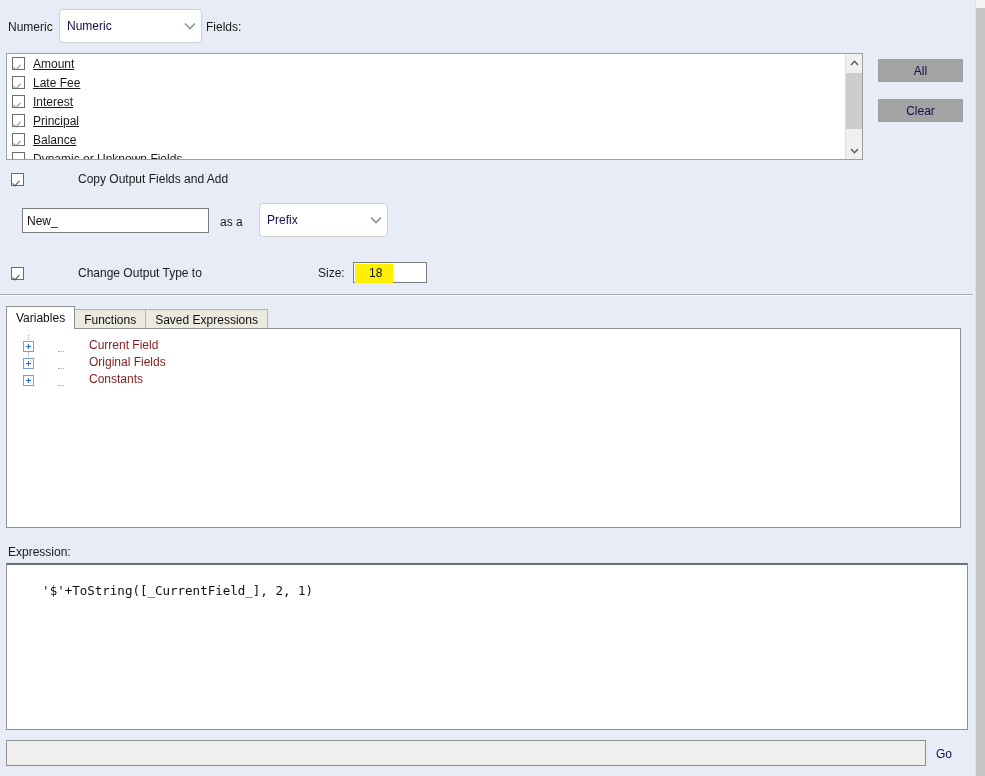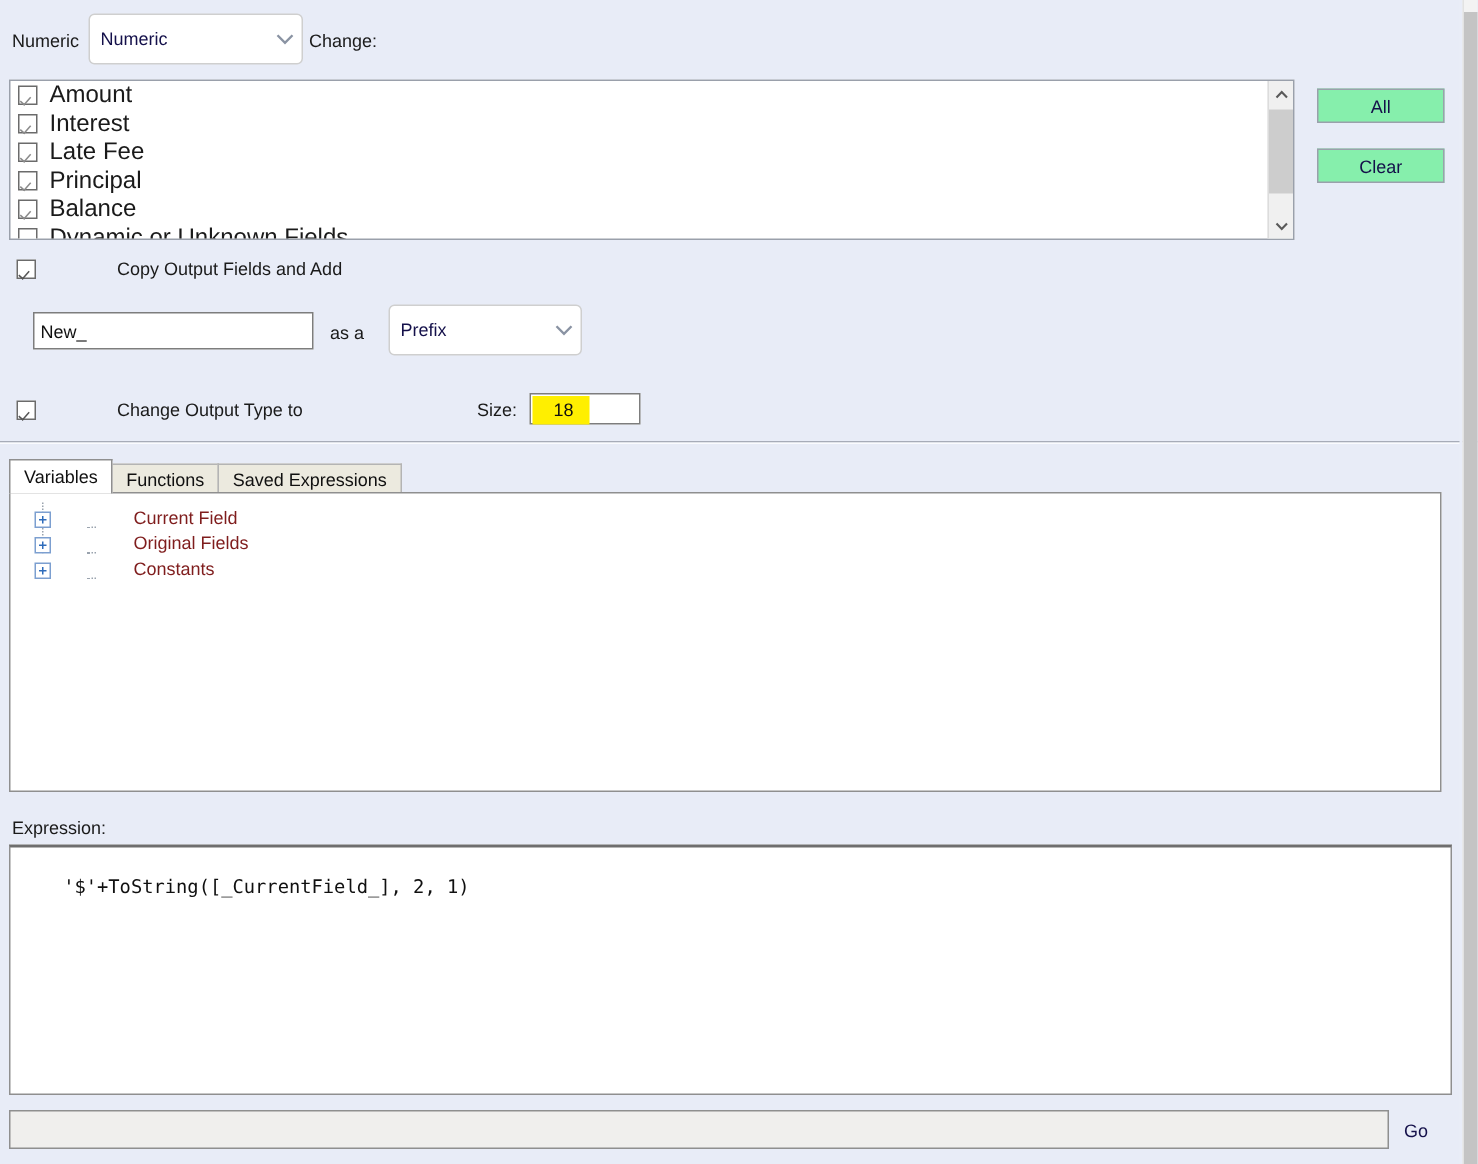--- a/index.html
+++ b/index.html
@@ -43,21 +43,21 @@
     border: 1px solid #7d7d7d;
     display: flex;
     align-items: center;
     padding-left: 4px;
     font-size: 12px;
     color: #101010;
   }
 
   .btn {
     position: absolute;
-    background: #86efac;
+    background: #a3a3a3;
     border: 1px solid #9aa0ab;
     display: flex;
     align-items: center;
     justify-content: center;
     font-size: 12px;
     color: #14104a;
   }
 
   
   .cbrow { position: absolute; display: flex; align-items: center; gap: 47px; }
@@ -89,21 +89,21 @@
     border: 1px solid #9aa0ab;
     overflow: hidden;
   }
   .fl-item {
     position: relative;
     height: 19px;
     display: flex;
     align-items: center;
     padding-left: 5px;
   }
-  .fl-item .cbtext { margin-left: 8px; font-size: 16px; color: #1a1a1a; }
+  .fl-item .cbtext { margin-left: 8px; font-size: 12px; color: #1a1a1a; text-decoration: underline; }
 
   #fl-scroll {
     position: absolute;
     right: 0; top: 0;
     width: 17px; height: 100%;
     background: #f0f0f0;
     border-left: 1px solid #dcdcdc;
   }
   .sb-arrow {
     position: absolute; left: 0; width: 17px; height: 17px;
@@ -260,35 +260,35 @@
 
   <div class="combo" style="left:59px;top:9px;width:143px;height:34px;">
     <span class="val">Numeric</span>
     <span class="chev">
       <svg width="12" height="8" viewBox="0 0 12 8">
           <path d="M1 1.5 L6 6.5 L11 1.5" fill="none" stroke="#8a93a3" stroke-width="1.6"></path>
         </svg>
     </span>
   </div>
 
-  <div class="lbl" style="position:absolute;left:206px;top:20px;">Change:</div>
+  <div class="lbl" style="position:absolute;left:206px;top:20px;">Fields:</div>
 
   <div id="fieldlist">
 
     <div class="fl-item">
       <span class="cbox checked"></span>
       <span class="cbtext">Amount</span>
     </div>
     <div class="fl-item">
       <span class="cbox checked"></span>
+      <span class="cbtext">Late Fee</span>
+    </div>
+    <div class="fl-item">
+      <span class="cbox checked"></span>
       <span class="cbtext">Interest</span>
-    </div>
-    <div class="fl-item">
-      <span class="cbox checked"></span>
-      <span class="cbtext">Late Fee</span>
     </div>
     <div class="fl-item">
       <span class="cbox checked"></span>
       <span class="cbtext">Principal</span>
     </div>
     <div class="fl-item">
       <span class="cbox checked"></span>
       <span class="cbtext">Balance</span>
     </div>
     <div class="fl-item">

